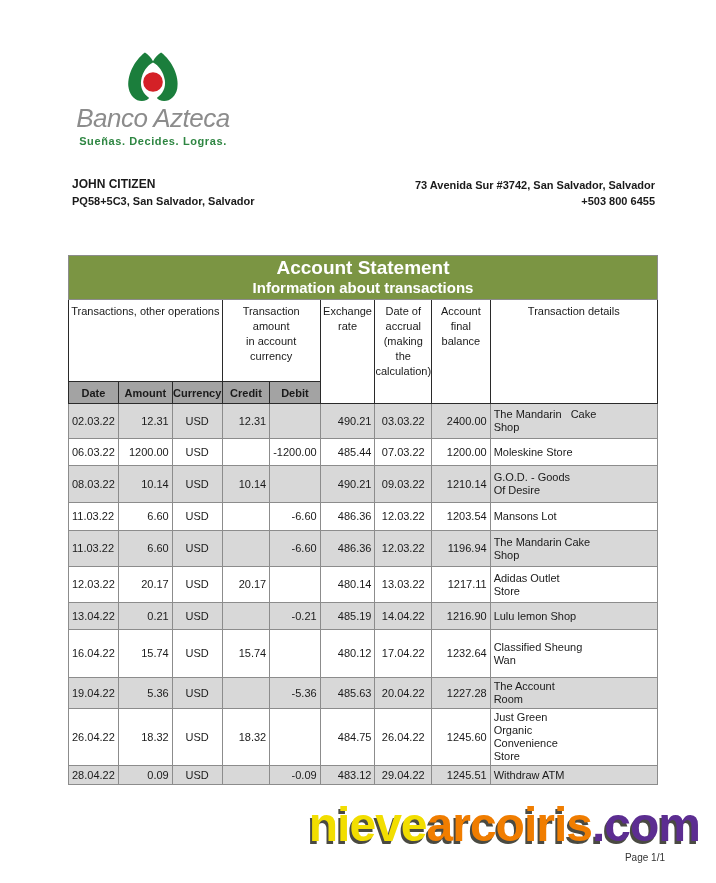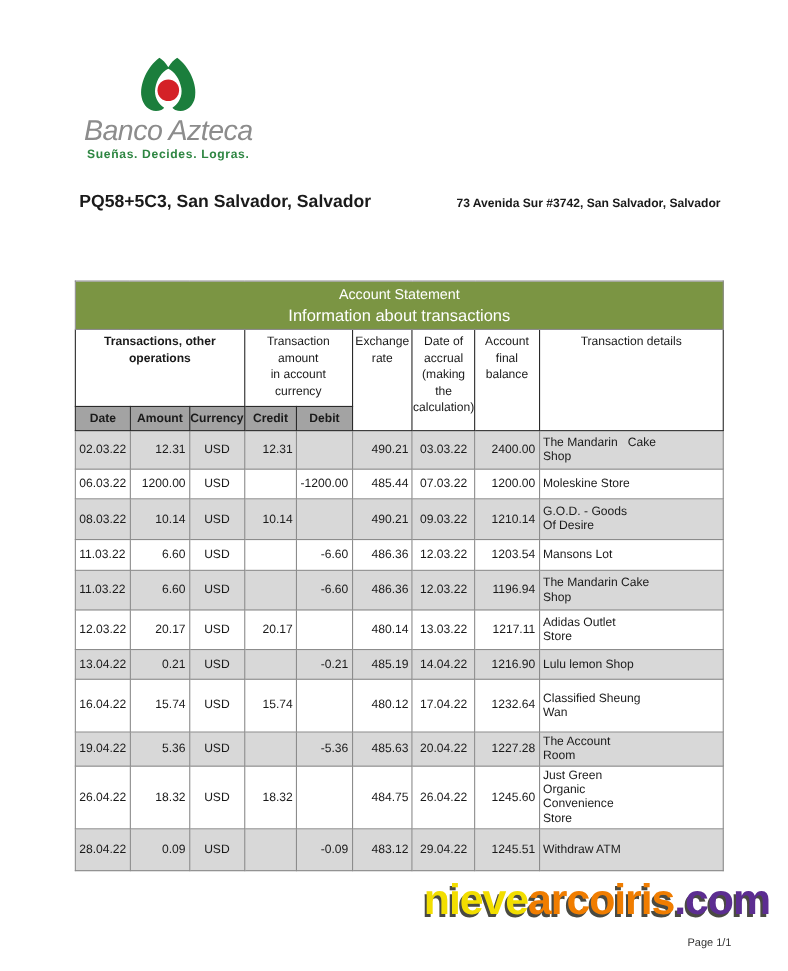--- a/index.html
+++ b/index.html
@@ -20,60 +20,60 @@
     font-size:26px; font-weight:normal; font-style:italic; color:var(--brand-gray);
     letter-spacing:-0.5px; line-height:28px; white-space:nowrap;
   }
   .brand-tagline{
     font-size:11px; font-weight:bold; color:var(--tagline-green);
     letter-spacing:0.6px; margin-top:3px; white-space:nowrap;
   }
   
   .customer{position:absolute; left:72px; top:176px; font-weight:bold;}
   .customer .name{font-size:12px; line-height:17px;}
-  .customer .addr{font-size:16px; line-height:16px;text-align:right;}
+  .customer .addr{font-size:11px; line-height:16px;text-align:right;}
   .bank-contact{position:absolute; right:61px; top:177px; text-align:right; font-weight:bold;}
   .bank-contact .addr{font-size:11px; line-height:16px;}
   .bank-contact .phone{font-size:11px; line-height:16px;}
   
   .stmt{position:absolute; left:68px; top:255px; width:590px; border-collapse:collapse;}
   .stmt th,.stmt td{border:1px solid #8c8c8c;}
   .caption-cell{
     background:var(--header-green); color:#fff; text-align:center;
     height:43px; border:1px solid #7f7f7f; padding:2px 0;
   }
-  .caption-cell .title{font-size:13px; font-weight:normal; line-height:20px;}
-  .caption-cell .subtitle{font-size:15px; font-weight:normal; line-height:19px;}
+  .caption-cell .title{font-size:19px; font-weight:bold; line-height:20px;}
+  .caption-cell .subtitle{font-size:15px; font-weight:bold; line-height:19px;}
   .head-row th{
     border:1px solid #2a2a2a; background:#fff; font-size:11px; font-weight:normal;
     vertical-align:top; text-align:center; padding-top:4px;
     white-space:pre-line; line-height:15px;
   }
-  .head-row .group-ops{font-weight:bold; height:70px;}
+  .head-row .group-ops{font-weight:normal; height:82px;}
   .sub-row th{
     border:1px solid #2a2a2a; background:#a3a3a3; font-size:11px; font-weight:bold;
     text-align:center; height:22px; vertical-align:middle;
   }
   .stmt tbody td{
     font-size:11px; line-height:13px; vertical-align:middle; padding:2px 3px;
     border:1px solid #8c8c8c; background:#fff;
   }
   .stmt tbody tr.shaded td{background:var(--row-shade);}
   td.col-date{text-align:left; padding-left:5px;}
   td.col-amount{text-align:right; padding-right:3px;}
   td.col-currency{text-align:center;}
   td.col-credit{text-align:right; padding-right:3px;}
   td.col-debit{text-align:right; padding-right:3px;}
   td.col-rate{text-align:right; padding-right:3px;}
   td.col-accrual{text-align:center;}
   td.col-balance{text-align:right; padding-right:2px;}
   td.col-details{text-align:left; padding-left:4px; white-space:pre-wrap;}
   
   .watermark{
-    position:absolute; right:16px; top:797px; font-size:39px; font-weight:bold;
+    position:absolute; right:16px; top:797px; font-size:48px; font-weight:bold;
     letter-spacing:-1px; white-space:nowrap;
     text-shadow:-2px 3px 0 #4a4a42;
   }
   .watermark .w1{color:var(--watermark-yellow);}
   .watermark .w2{color:var(--watermark-orange);}
   .watermark .w3{color:var(--watermark-purple);}
   .page-label{position:absolute; right:51px; top:852px; font-size:10px; color:#333;}
 </style>
 </head>
 <body>
@@ -84,25 +84,27 @@
              C41 82 42 81 43.5 79.5 C33 73 27.5 61 29.5 49 C32 34 40 23 50 18
              C60 23 68 34 70.5 49 C72.5 61 67 73 56.5 79.5 C58 81 59 82 61 83
              C75 89 89 79 92 63 C96 43 83 15 64 1 C59 4 54 9 50 16 Z"></path>
     <circle fill="#d42127" cx="50" cy="52" r="17"></circle>
   </svg>
   <div class="brand-name">Banco Azteca</div>
   <div class="brand-tagline">Sueñas. Decides. Logras.</div>
 </div>
 
 <div class="customer">
+  <div class="name">JOHN CITIZEN</div>
   <div class="addr">PQ58+5C3, San Salvador, Salvador</div>
 </div>
 
 <div class="bank-contact">
   <div class="addr">73 Avenida Sur #3742, San Salvador, Salvador</div>
+  <div class="phone">+503 800 6455</div>
 </div>
 
 <table class="stmt">
   <colgroup>
     <col style="width:50px">
       <col style="width:54px">
       <col style="width:50px">
     <col style="width:48px">
       <col style="width:50px">
       <col style="width:55px">
@@ -256,21 +258,21 @@
         <td class="col-credit">18.32</td>
         <td class="col-debit"></td>
         <td class="col-rate">484.75</td>
         <td class="col-accrual">26.04.22</td>
         <td class="col-balance">1245.60</td>
         <td class="col-details">Just Green
 Organic
 Convenience
 Store</td>
       </tr>
-      <tr class="shaded" style="height: 38px;">
+      <tr class="shaded" style="height: 19px;">
         <td class="col-date">28.04.22</td>
         <td class="col-amount">0.09</td>
         <td class="col-currency">USD</td>
         <td class="col-credit"></td>
         <td class="col-debit">-0.09</td>
         <td class="col-rate">483.12</td>
         <td class="col-accrual">29.04.22</td>
         <td class="col-balance">1245.51</td>
         <td class="col-details">Withdraw ATM</td>
       </tr>

